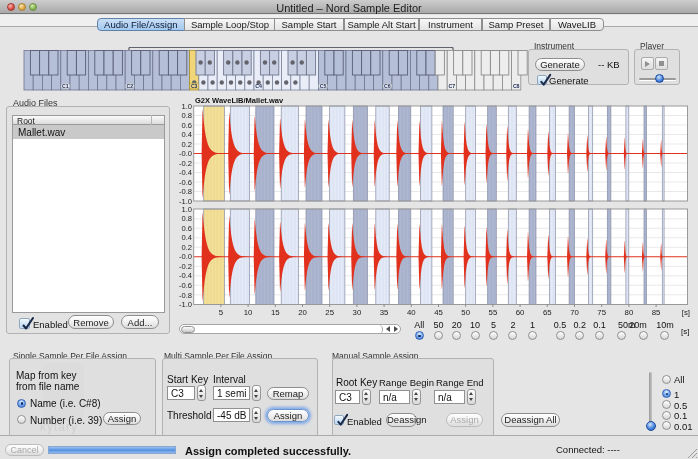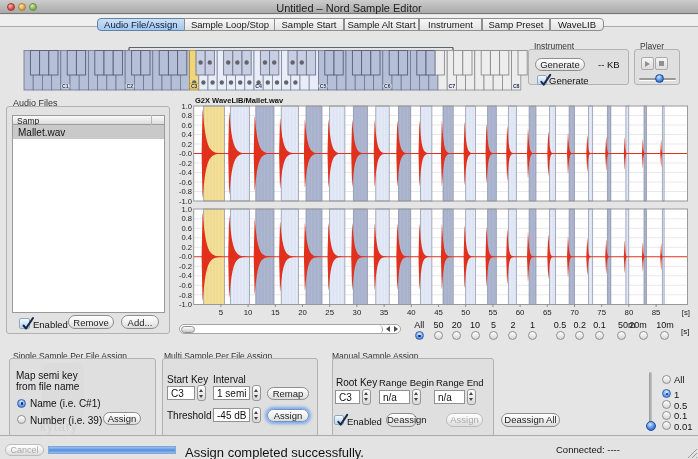--- a/index.html
+++ b/index.html
@@ -200,21 +200,21 @@
   <div style="position:absolute;left:3px;top:3px;width:5px;height:5px;background:#909090"></div>
   </div>
 <div class="abs" style="left:639px;top:77.5px;width:37px;height:2.5px;background:#9a9a9a;border-radius:1px;box-shadow:0 1px 0 #fff"></div>
 <div class="abs" style="left:654.5px;top:74px;width:9px;height:9px;border-radius:50%;background:radial-gradient(circle at 40% 30%,#cfe4fa,#4d88dd 55%,#1d55b4);border:0.5px solid #1c4ba0"></div>
 
 <div class="glab" style="left:13px;top:97.5px;font-size:9px">Audio Files</div>
 <div class="gbox" style="left:6px;top:106px;width:164px;height:228px;background:#e2e2e2"></div>
 <div class="abs" style="left:12px;top:115px;width:153px;height:198px;background:#fff;border:1px solid #9a9a9a"></div>
 <div class="abs" style="left:12px;top:115px;width:153px;height:9.5px;background:linear-gradient(#fafafa,#dcdcdc);border:1px solid #9a9a9a"></div>
 <div class="abs" style="left:151px;top:115px;width:1px;height:9.5px;background:#b5b5b5"></div>
-<div class="txt" style="left:17px;top:116px;font-size:8.5px;color:#222">Samp</div>
+<div class="txt" style="left:17px;top:116px;font-size:8.5px;color:#222">Root</div>
 <div class="abs" style="left:13px;top:124.5px;width:151px;height:14px;background:#c9c9c9"></div>
 <div class="txt" style="left:18px;top:127px;font-size:10px">Mallet.wav</div>
 <div class="cb" style="left:19px;top:318px;width:11px;height:11px">
     <svg width="15" height="17" style="position:absolute;left:0.5px;top:-4px" viewBox="0 0 15 17">
       <path d="M2.5,10.5 L5,13.5 L12,3" stroke="#1b2949" stroke-width="2.1" fill="none" stroke-linecap="round" stroke-linejoin="round"></path>
     </svg>
   </div>
 <div class="txt" style="left:33px;top:319px;font-size:9.5px">Enabled</div>
 <div class="pill" style="left:68px;top:315px;width:46px;height:14px;line-height:13px">Remove</div>
 <div class="pill" style="left:121px;top:315px;width:38px;height:14px;line-height:13px">Add...</div>
@@ -583,24 +583,24 @@
 <div class="txt" style="left:629.3px;top:319.5px;width:28px;text-align:left;font-size:9px">20m</div>
 <div class="radio" style="left:638.8px;top:331px"></div>
 <div class="txt" style="left:650.9px;top:319.5px;width:28px;text-align:center;font-size:9px">10m</div>
 <div class="radio" style="left:660.4px;top:331px"></div>
 <div class="txt" style="left:681px;top:326.5px;font-size:8px">[s]</div>
 
 <div class="glab" style="left:13px;top:351px">Single Sample Per File Assign</div>
 <div class="gbox" style="left:9px;top:358px;width:147px;height:79px"></div>
 <div class="abs" style="left:42px;top:363px;width:42px;height:58px;background:#d9d9d9;opacity:.45;border-radius:6px"></div>
 <div class="txt" style="left:40px;top:420px;font-size:12px;color:#cccccc;letter-spacing:1px;opacity:.8">kytary</div>
-<div class="txt" style="left:16px;top:369.5px;font-size:10px">Map semi key</div>
+<div class="txt" style="left:16px;top:369.5px;font-size:10px">Map from key</div>
 <div class="txt" style="left:16px;top:381px;font-size:10px">from file name</div>
 <div class="radio sel" style="left:17px;top:398.5px"></div>
-<div class="txt" style="left:30px;top:398px;font-size:10px">Name (i.e. C#1)</div>
+<div class="txt" style="left:30px;top:398px;font-size:10px">Name (i.e. C#8)</div>
 <div class="radio" style="left:17px;top:415px"></div>
 <div class="txt" style="left:30px;top:414.5px;font-size:10px">Number (i.e. 39)</div>
 <div class="pill" style="left:103px;top:412px;width:38px;height:13px;line-height:12px">Assign</div>
 
 <div class="glab" style="left:164px;top:351px">Multi Sample Per File Assign</div>
 <div class="gbox" style="left:162px;top:358px;width:156px;height:79px"></div>
 <div class="txt" style="left:167px;top:374px;font-size:10px">Start Key</div>
 <div class="txt" style="left:213px;top:374px;font-size:10px">Interval</div>
 <div class="combo" style="left:167px;top:386px;width:28px;height:14px;line-height:13px">C3</div>
 <div class="stepper" style="left:196.5px;top:385px"></div>
@@ -643,19 +643,19 @@
 <div class="txt" style="left:674px;top:399.5px;font-size:9.5px">0.5</div>
 <div class="radio" style="left:662px;top:410.5px"></div>
 <div class="txt" style="left:674px;top:410.0px;font-size:9.5px">0.1</div>
 <div class="radio" style="left:662px;top:421.0px"></div>
 <div class="txt" style="left:674px;top:420.5px;font-size:9.5px">0.01</div>
 
 <div class="abs" style="left:0;top:435px;width:698px;height:1px;background:#ababab"></div>
 <div class="abs" style="left:0;top:436px;width:698px;height:23px;background:#e3e3e3"></div>
 <div class="pill dis" style="left:5px;top:444px;width:39px;height:12px;line-height:11px;font-size:9px;border-radius:6px">Cancel</div>
 <div class="abs" style="left:48px;top:446px;width:128px;height:8px;background:linear-gradient(#9cc2f0,#6aa2e8 35%,#568fdf 55%,#7aabea 80%,#8db8ee);border:1px solid #86a8d0"></div>
-<div class="txt" style="left:185px;top:445px;font-size:13px;font-weight:normal">Assign completed successfully.</div>
+<div class="txt" style="left:185px;top:445px;font-size:11px;font-weight:bold">Assign completed successfully.</div>
 <div class="txt" style="left:556px;top:444px;font-size:9.5px">Connected: ----</div>
 <svg class="abs" style="left:686px;top:447px" width="12" height="12" viewBox="0 0 12 12">
 <line x1="11" y1="2" x2="2" y2="11" stroke="#9a9a9a" stroke-width="1"></line>
 <line x1="11" y1="6" x2="6" y2="11" stroke="#9a9a9a" stroke-width="1"></line>
 <line x1="11" y1="10" x2="10" y2="11" stroke="#9a9a9a" stroke-width="1"></line>
 </svg>
 
 </body></html>

